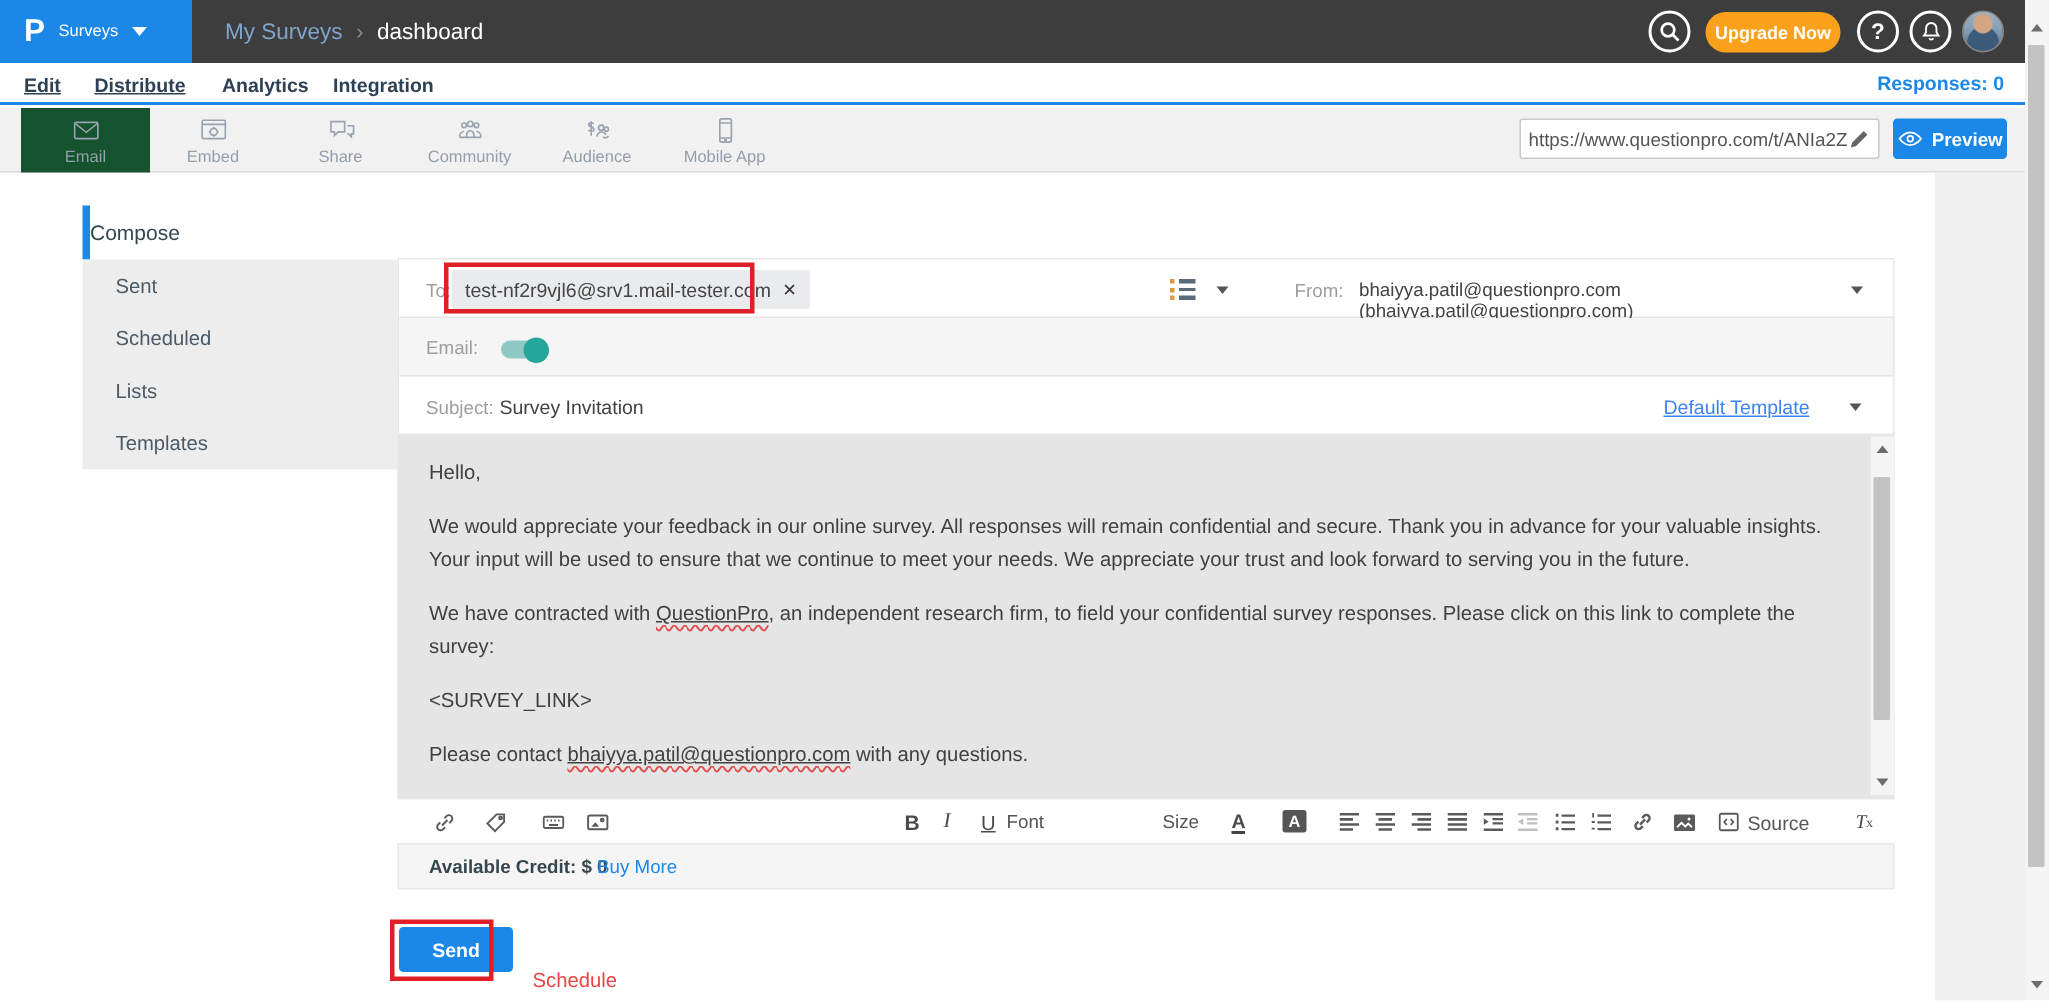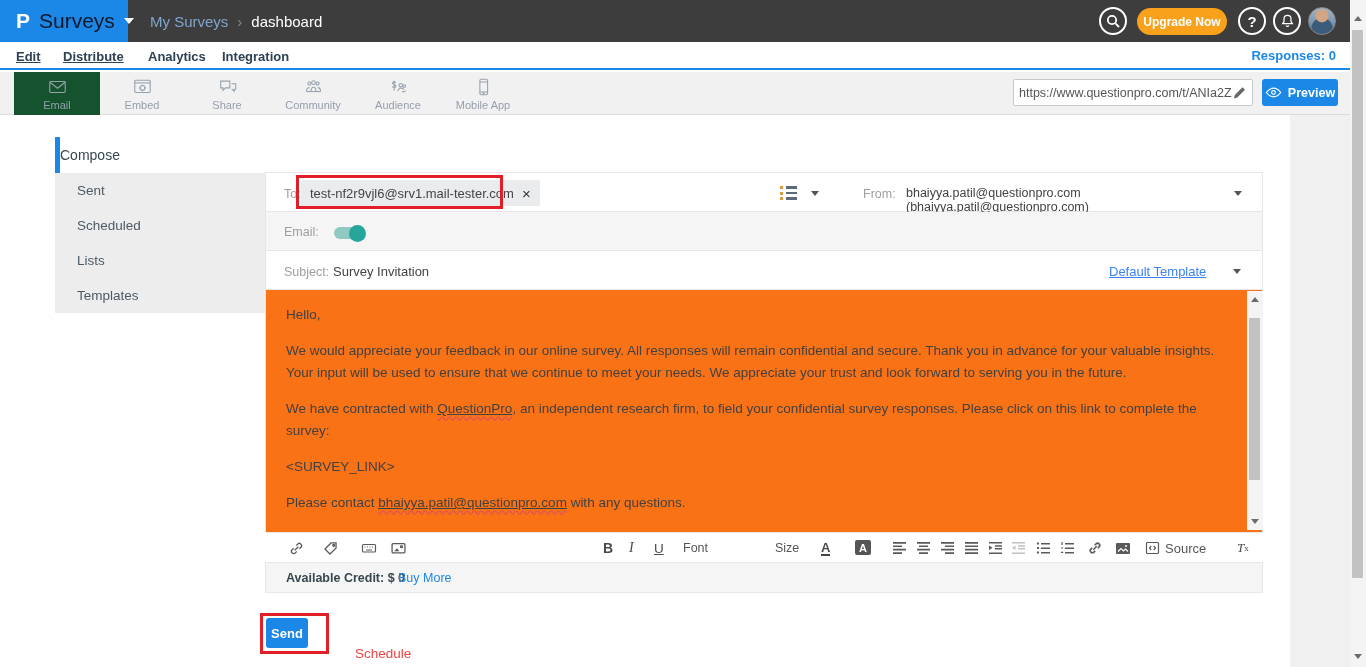--- a/index.html
+++ b/index.html
@@ -4,21 +4,21 @@
 <style>
   * { box-sizing: border-box; margin: 0; padding: 0; }
   html,body { width:1366px; height:667px; overflow:hidden; }
   body { font-family:"Liberation Sans", sans-serif; background:#fff; position:relative; font-size:13px; color:#424242; }
   .abs { position:absolute; }
 
   
   .header { left:0; top:0; width:1350px; height:42px; background:#3d3d3d; }
   .logo-block { left:0; top:0; width:128px; height:42px; background:#1b87e6; display:flex; align-items:center; padding-left:16px; gap:9px; cursor:pointer; }
   .logo-p { color:#fff; font-size:21px; font-weight:bold; }
-  .product { color:#0f172a; font-size:21px; }
+  .product { color:#ffffff; font-size:11px; }
   .caret-w { width:0;height:0;border-left:5px solid transparent;border-right:5px solid transparent;border-top:6px solid #fff; }
   .breadcrumb { left:150px; top:0; height:42px; display:flex; align-items:center; gap:9px; font-size:15px; }
   .bc-parent { color:#7fa5cc; cursor:pointer; }
   .bc-sep { color:#8a8a8a; }
   .bc-current { color:#ffffff; }
   .circle-btn { width:28px; height:28px; border:2px solid #fff; border-radius:50%; display:flex; align-items:center; justify-content:center; color:#fff; font-weight:bold; font-size:15px; cursor:pointer; top:7px; }
   .upgrade { left:1137px; top:8px; width:90px; height:27px; background:#f9a11b; border-radius:14px; color:#fff; font-size:12px; font-weight:bold; display:flex; align-items:center; justify-content:center; cursor:pointer; }
   .avatar { left:1308px; top:7px; width:28px; height:28px; border-radius:50%; border:1px solid #888;
             background: radial-gradient(circle at 50% 30%, #d3a584 0 6px, rgba(0,0,0,0) 7px),
                         radial-gradient(circle at 50% 78%, #3c5a7a 0 10px, rgba(0,0,0,0) 11px),
@@ -56,21 +56,21 @@
   .listicon .dot { width:3px; height:3px; background:#e09a3e; }
   .listicon .bar { width:11px; height:2.5px; background:#5b6b7c; }
   .caret-d { width:0;height:0;border-left:4px solid transparent;border-right:4px solid transparent;border-top:5px solid #555; cursor:pointer; }
   .row-email { left:265px; top:212px; width:998px; height:38px; background:#f5f5f5; border-left:1px solid #e6e6e6; border-right:1px solid #e6e6e6; }
   .toggle { position:absolute; left:68px; top:15px; width:30px; height:12px; background:#8fc9c3; border-radius:6px; cursor:pointer; }
   .toggle::after { content:""; position:absolute; right:-2px; top:-2.5px; width:17px; height:17px; border-radius:50%; background:#26a69a; }
   .row-subject { left:265px; top:250px; width:998px; height:40px; }
   .subject-val { position:absolute; left:67px; top:13px; font-size:13px; color:#424242; }
   .template { position:absolute; left:843px; top:13px; font-size:13px; color:#3b82f6; cursor:pointer;text-decoration:underline; }
 
-  .editor { left:265px; top:290px; width:998px; height:242px; background:#f97316; border-left:1px solid #e6e6e6; border-right:1px solid #e6e6e6; }
+  .editor { left:265px; top:290px; width:998px; height:242px; background:#e5e5e5; border-left:1px solid #e6e6e6; border-right:1px solid #e6e6e6; }
   .editor-text { position:absolute; left:20px; top:14px; width:945px; font-size:13.5px; color:#414141; line-height:22px; }
   .editor-text p { margin-bottom:14px; }
   .doclink { text-decoration:underline; color:#414141; }
   .wavy { text-decoration:underline wavy #e05252; text-underline-offset:3px; }
 
   
   .vtrack { background:#f4f4f4; }
   .vthumb { position:absolute; left:2px; width:11px; background:#c2c2c2; border-radius:1px; }
   .sb-arrow-up { position:absolute; left:4px; width:0; height:0; border-left:4px solid transparent; border-right:4px solid transparent; border-bottom:5px solid #6c6c6c; }
   .sb-arrow-dn { position:absolute; left:4px; width:0; height:0; border-left:4px solid transparent; border-right:4px solid transparent; border-top:5px solid #6c6c6c; }
@@ -87,21 +87,21 @@
   .tb-label { font-size:12.5px; color:#555; }
   .tb-A { font-size:13px; font-weight:bold; border-bottom:2px solid #444; line-height:13px; }
   .tb-Abox { width:16px; height:15px; background:#555; color:#fff; font-size:11px; font-weight:bold; border-radius:2px; }
   .tb-tx { font-size:13px; font-style:italic; font-family:"Liberation Serif",serif; }
   .tb-tx sub { font-size:9px; font-style:normal; }
 
   .credit-row { left:265px; top:562px; width:998px; height:31px; background:#f5f5f5; border:1px solid #e8e8e8; }
   .credit-lbl { position:absolute; left:20px; top:8px; font-size:12.5px; font-weight:bold; color:#37474f; }
   .buy-more { position:absolute; left:132px; top:8px; font-size:12.5px; color:#1b87e6; cursor:pointer; }
 
-  .send-btn { left:266px; top:618px; width:42px; height:30px; background:#1b87e6; border-radius:3px; color:#fff; font-size:13px; font-weight:bold; display:flex; align-items:center; justify-content:center; cursor:pointer; }
+  .send-btn { left:266px; top:618px; width:76px; height:30px; background:#1b87e6; border-radius:3px; color:#fff; font-size:13px; font-weight:bold; display:flex; align-items:center; justify-content:center; cursor:pointer; }
   .schedule { left:355px; top:626px; font-size:13.5px; color:#ef4444; cursor:pointer;margin-top:20px; }
 
   .annotation { border:3px solid #e01f26; background:transparent; pointer-events:none; z-index:9; }
 
   .right-margin { left:1290px; top:115px; width:60px; height:552px; background:#f0f0f0; }
 </style>
 </head>
 <body>
 
 <div class="abs header"></div>
@@ -290,21 +290,21 @@
     <svg width="15" height="14" viewBox="0 0 14 13">
         <rect x="1" y="2.5" width="12" height="8.5" rx="1"></rect>
         <path class="f" d="M3 9.5l2.6-2.8 2.2 2.8z"></path>
         <circle cx="9.8" cy="5.3" r="0.9"></circle>
       </svg>
   </span>
 
   <span class="tb tb-b" style="left:338px;">B</span>
   <span class="tb tb-i" style="left:364px;">I</span>
   <span class="tb tb-u" style="left:389px;">U</span>
-  <span class="tb tb-label" style="left:418px;">Font</span>
+  <span class="tb tb-label" style="left:406px;">Font</span>
 
   <span class="tb tb-label" style="left:510px;">Size</span>
 
   <span class="tb tb-A" style="left:556px;">A</span>
 
   <span class="tb tb-Abox" style="left:590px;">A</span>
 
   <span class="tb" style="left:628px;">
     <svg width="14" height="12" viewBox="0 0 14 12">
         <path class="f" d="M0 0h13v1.7H0zM0 3.4h9v1.7H0zM0 6.8h13v1.7H0zM0 10.2h9v1.7H0z"></path>

